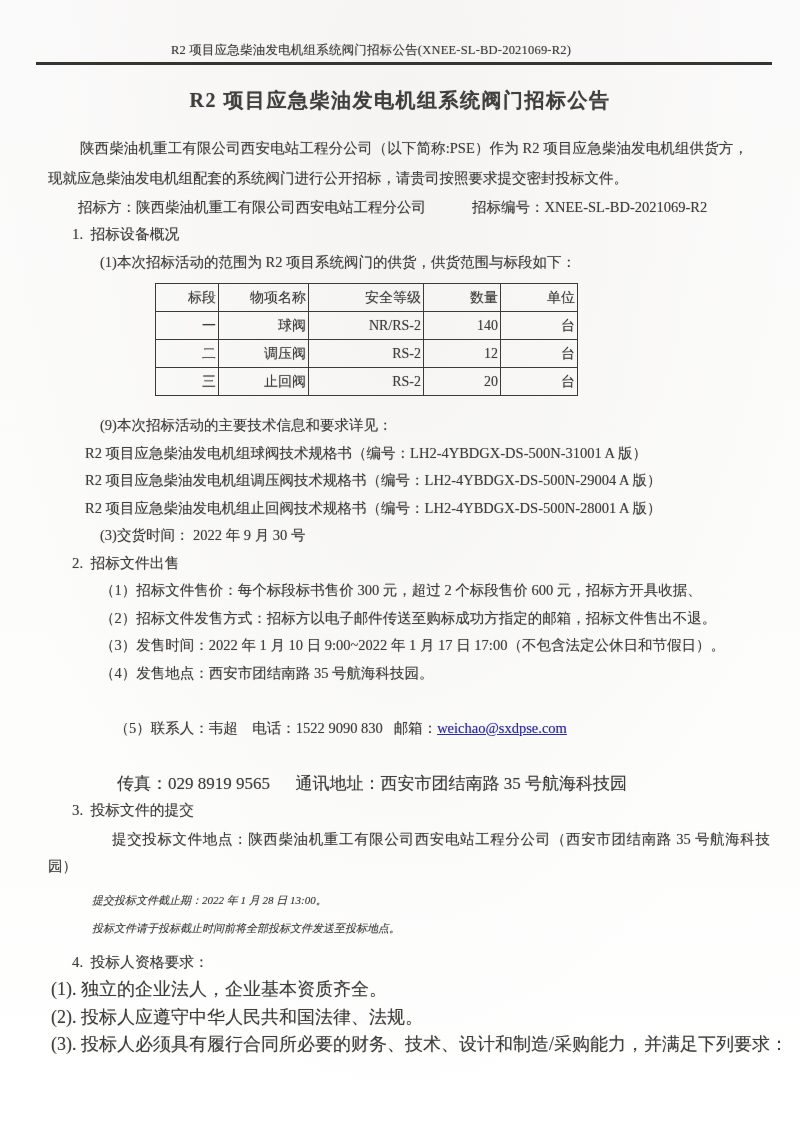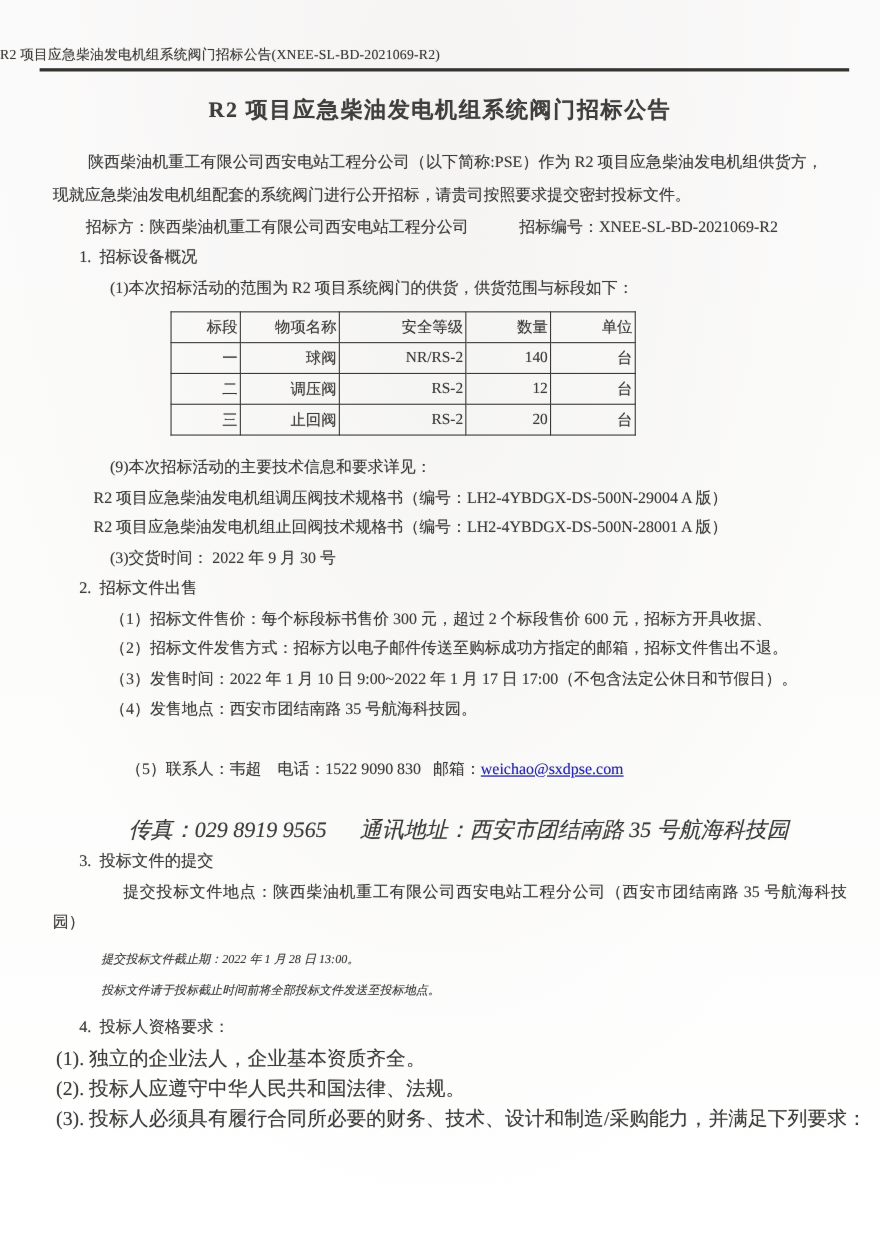--- a/index.html
+++ b/index.html
@@ -11,21 +11,21 @@
       radial-gradient(ellipse at 50% 20%, rgba(225,223,218,0.25), rgba(255,255,255,0) 70%),
       linear-gradient(180deg,#fbfafa 0%,#fcfcfb 55%,#ffffff 100%);
     font-family:"Liberation Serif","DejaVu Serif",serif;
     color:#403f3c;
     overflow:hidden;
     text-shadow:0 0 1px rgba(95,92,88,0.55);
   }
   .txt{white-space:pre-wrap;}
   .header-text{
     padding:42px 58px 0 0;
-    text-align:left;
+    text-align:center;
     font-size:12.5px;
     line-height:16px;
     letter-spacing:0.2px;
   }
   .header-rule{
     margin:4px 28px 0 36px;
     border-top:3px solid #35342f;
     height:0;
   }
   .doc-title{
@@ -59,23 +59,22 @@
     font-size:14.5px;
     line-height:27.5px;
   }
   .spec-line{
     margin:0 30px 0 85px;
     font-size:14.5px;
     line-height:27.5px;
   }
   .fax-line{
     margin:0 0 0 117px;
-    font-size:20px;
+    font-size:17px;
     line-height:27.5px;
-    font-style:italic;
   }
   .submit-par{
     margin:1px 30px 0 48px;
     text-indent:64px;
     font-size:14.5px;
     line-height:27.5px;
     text-align:justify;
   }
   .submit-line{
     margin:1px 0 0 92px;
@@ -163,20 +162,21 @@
       <td>三</td>
       <td>止回阀</td>
       <td>RS-2</td>
       <td>20</td>
       <td>台</td>
     </tr>
   </tbody>
     </table>
 
   <div class="sub-item txt m-top16">(9)本次招标活动的主要技术信息和要求详见：</div>
+  <div class="spec-line txt">R2 项目应急柴油发电机组球阀技术规格书（编号：LH2-4YBDGX-DS-500N-31001 A 版）</div>
   <div class="spec-line txt">R2 项目应急柴油发电机组调压阀技术规格书（编号：LH2-4YBDGX-DS-500N-29004 A 版）</div>
   <div class="spec-line txt">R2 项目应急柴油发电机组止回阀技术规格书（编号：LH2-4YBDGX-DS-500N-28001 A 版）</div>
   <div class="sub-item txt">(3)交货时间： 2022 年 9 月 30 号</div>
 
   <div class="sec-heading txt">2.  招标文件出售</div>
   <div class="sub-item txt">（1）招标文件售价：每个标段标书售价 300 元，超过 2 个标段售价 600 元，招标方开具收据、</div>
   <div class="sub-item txt">（2）招标文件发售方式：招标方以电子邮件传送至购标成功方指定的邮箱，招标文件售出不退。</div>
   <div class="sub-item txt">（3）发售时间：2022 年 1 月 10 日 9:00~2022 年 1 月 17 日 17:00（不包含法定公休日和节假日）。</div>
   <div class="sub-item txt">（4）发售地点：西安市团结南路 35 号航海科技园。</div>
   <div class="sub-item txt">

